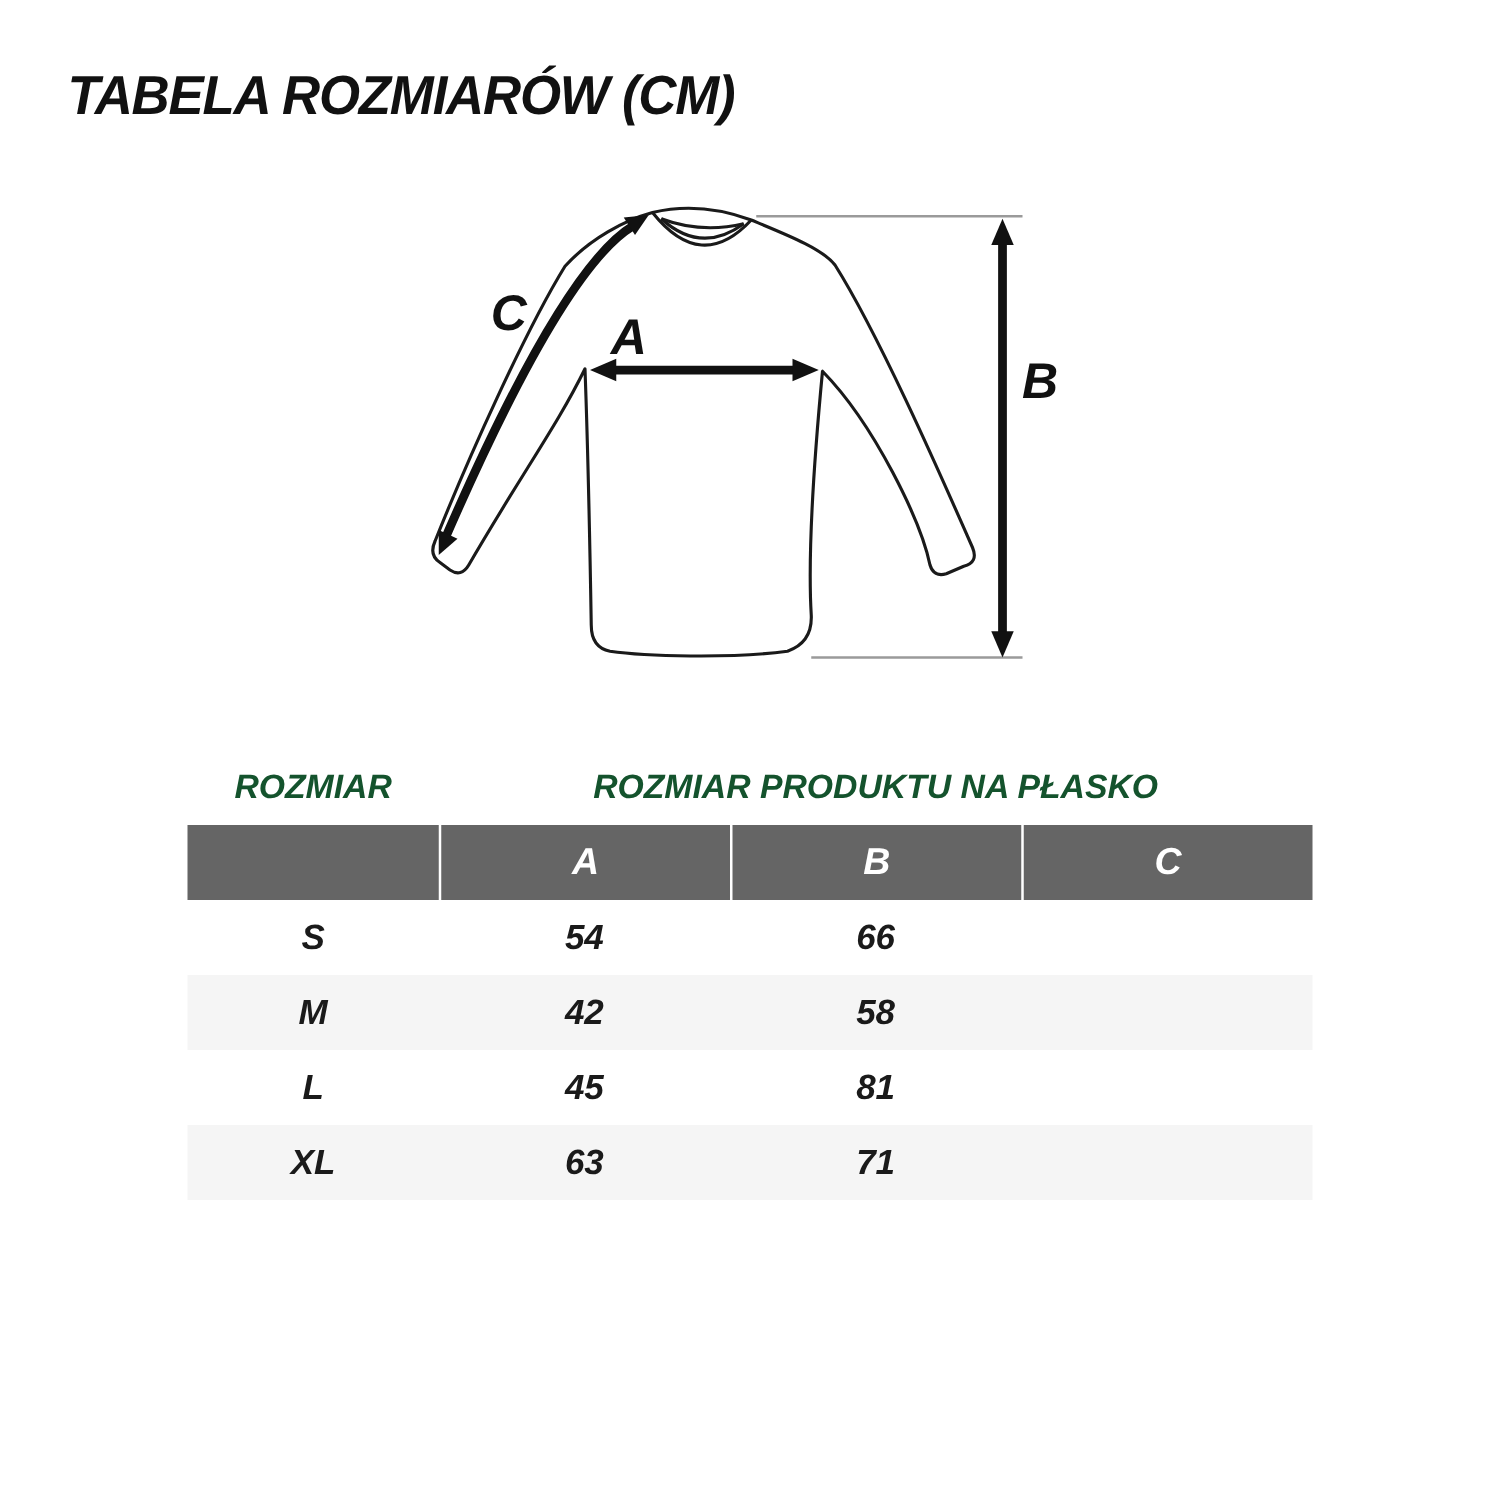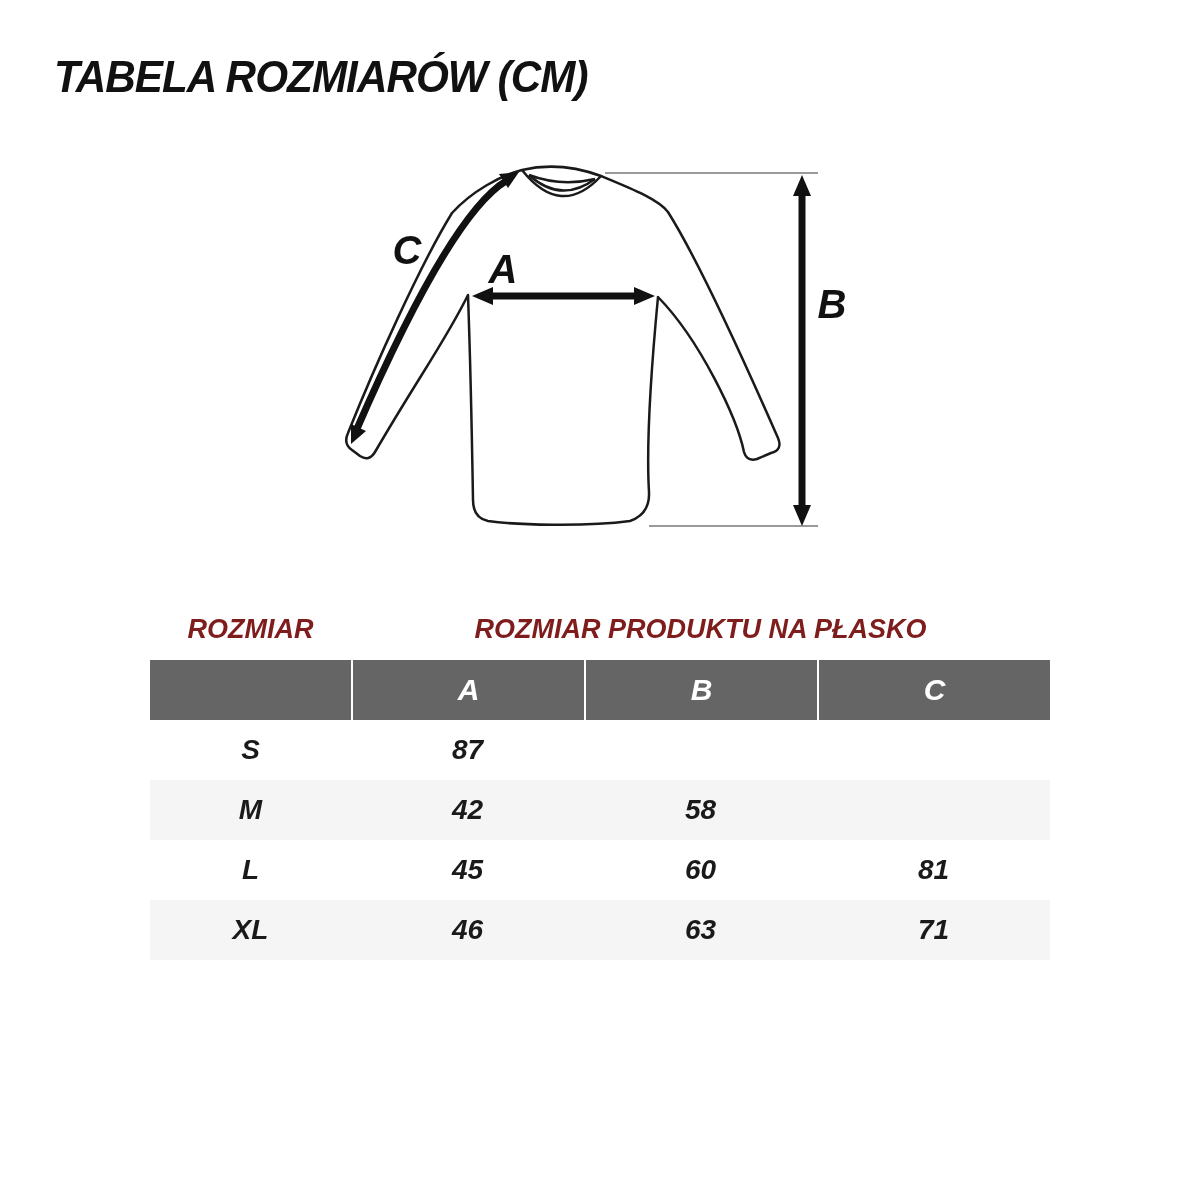--- a/index.html
+++ b/index.html
@@ -22,21 +22,21 @@
   .dim-label{
     font-family:"Liberation Sans", sans-serif;
     font-weight:bold;font-style:italic;
     font-size:40px;fill:#111111;
   }
   
   .tbl-label{
     position:absolute;top:612px;height:34px;
     display:flex;align-items:center;justify-content:center;
     font-size:27px;font-weight:bold;font-style:italic;
-    color:#7f1d1d;white-space:nowrap;
+    color:#14532d;white-space:nowrap;
   }
   .tbl-label.size-col{left:150px;width:201px;}
   .tbl-label.meas-cols{left:351px;width:699px;}
   
   .size-table{
     position:absolute;left:150px;top:660px;width:900px;
   }
   .tr{
     display:grid;
     grid-template-columns:201px 233px 233px 233px;
@@ -129,37 +129,36 @@
   <div class="size-table">
     <div class="tr head">
       <div class="td"></div>
       <div class="td">A</div>
       <div class="td">B</div>
       <div class="td">C</div>
     </div>
 
     <div class="tr body">
       <div class="td">S</div>
-      <div class="td">87</div>
+      <div class="td">54</div>
+      <div class="td">66</div>
     </div>
 
     <div class="tr body alt">
       <div class="td">M</div>
       <div class="td">42</div>
       <div class="td">58</div>
     </div>
 
     <div class="tr body">
       <div class="td">L</div>
       <div class="td">45</div>
-      <div class="td">60</div>
       <div class="td">81</div>
     </div>
 
     <div class="tr body alt">
       <div class="td">XL</div>
-      <div class="td">46</div>
       <div class="td">63</div>
       <div class="td">71</div>
     </div>
   </div>
 
 </div>
 
 </body></html>

